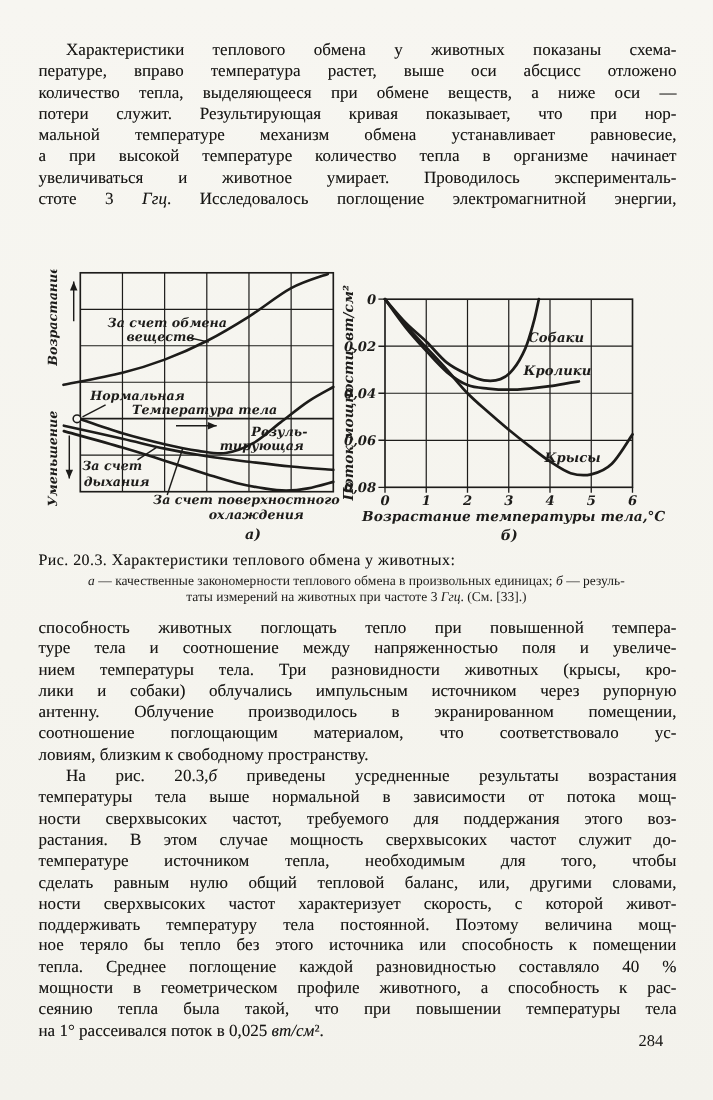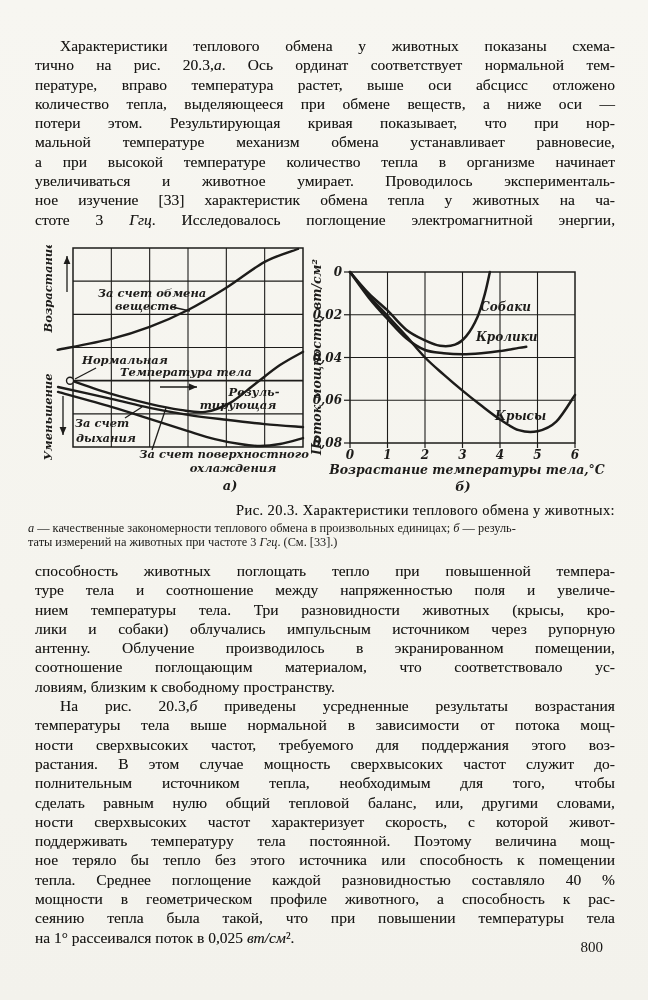--- a/index.html
+++ b/index.html
@@ -11,49 +11,47 @@
   .para { position:absolute; left:35px; width:580px; }
   .tline {
     text-align:justify; text-align-last:justify;
     line-height:19.3px; font-size:15.5px; color:#171614;
     text-shadow:0 0 0.3px #17161466;
   }
   .tline.last { text-align-last:left; }
   .tline.indent { text-indent:25px; }
   .caption-title {
     position:absolute; left:35px; top:502px; width:580px;
-    text-align:right; font-size:14.5px; letter-spacing:0.4px; color:#171614;
+    text-align:left; font-size:14.5px; letter-spacing:0.4px; color:#171614;
     text-shadow:0 0 0.3px #17161466;
   }
   .caption-sub {
     position:absolute; left:28px; top:521px; width:592px;
-    text-align:left; font-size:12.3px; line-height:14.3px; color:#1b1a18;
+    text-align:center; font-size:12.3px; line-height:14.3px; color:#1b1a18;
   }
   .pagenum { position:absolute; top:939px; right:45px; font-size:15px; color:#171614; }
   .figure-svg { position:absolute; left:30px; top:245px; }
   svg text {
     font-family:"DejaVu Serif", serif; font-style:italic; font-weight:bold;
     fill:#1d1c1a;
   }
 </style>
 </head>
 <body>
 
 <div class="page">
 
   <div class="para" id="para1" style="top:36px">
       <div class="tline indent">Характеристики теплового обмена у животных показаны схема-</div>
-      <div class="tline">тично на рис. 20.3,<i>а</i>. Ось  ординат соответствует нормальной тем-</div>
       <div class="tline">пературе, вправо температура растет, выше оси абсцисс отложено</div>
       <div class="tline">количество тепла, выделяющееся при обмене веществ, а ниже оси —</div>
-      <div class="tline">потери этом. Результирующая кривая показывает, что при нор-</div>
+      <div class="tline">потери служит. Результирующая кривая показывает, что при нор-</div>
       <div class="tline">мальной температуре механизм обмена устанавливает равновесие,</div>
       <div class="tline">а при высокой температуре количество тепла в организме начинает</div>
       <div class="tline">увеличиваться и животное умирает. Проводилось эксперименталь-</div>
-      <div class="tline">ное изучение [33] характеристик обмена тепла у животных на ча-</div>
       <div class="tline">стоте 3 <i>Ггц</i>. Исследовалось поглощение электромагнитной энергии,</div>
     </div>
 
   <svg class="figure-svg" width="590" height="250" viewBox="0 0 590 250" id="fig">
       <g>
         <line x1="81.33333333333334" y1="3" x2="81.33333333333334" y2="202" stroke="#1d1c1a" stroke-width="1.1"></line>
         <line x1="119.66666666666667" y1="3" x2="119.66666666666667" y2="202" stroke="#1d1c1a" stroke-width="1.1"></line>
         <line x1="158" y1="3" x2="158" y2="202" stroke="#1d1c1a" stroke-width="1.1"></line>
         <line x1="196.33333333333334" y1="3" x2="196.33333333333334" y2="202" stroke="#1d1c1a" stroke-width="1.1"></line>
         <line x1="234.66666666666669" y1="3" x2="234.66666666666669" y2="202" stroke="#1d1c1a" stroke-width="1.1"></line>
@@ -152,26 +150,26 @@
         <div class="tline">лики и собаки) облучались импульсным источником через рупорную</div>
         <div class="tline">антенну. Облучение производилось в экранированном помещении,</div>
         <div class="tline">соотношение поглощающим материалом, что соответствовало ус-</div>
         <div class="tline last">ловиям, близким к свободному пространству.</div>
       </div>
     <div>
         <div class="tline indent">На рис. 20.3,<i>б</i> приведены  усредненные результаты возрастания</div>
         <div class="tline">температуры тела выше нормальной в зависимости от потока мощ-</div>
         <div class="tline">ности сверхвысоких частот, требуемого для поддержания этого воз-</div>
         <div class="tline">растания. В этом случае мощность сверхвысоких частот служит до-</div>
-        <div class="tline">полнительным  источником  тепла, необходимым  для  того,  чтобы</div>
+        <div class="tline">температуре  источником  тепла, необходимым  для  того,  чтобы</div>
         <div class="tline">сделать равным нулю общий тепловой баланс, или, другими словами,</div>
         <div class="tline">ности сверхвысоких частот характеризует скорость, с которой живот-</div>
         <div class="tline">поддерживать температуру тела постоянной. Поэтому величина мощ-</div>
         <div class="tline">ное теряло бы тепло без этого источника или способность к помещении</div>
         <div class="tline">тепла. Среднее поглощение каждой разновидностью составляло 40 %</div>
         <div class="tline">мощности в геометрическом профиле животного, а способность к рас-</div>
         <div class="tline">сеянию тепла была такой, что при повышении температуры тела</div>
         <div class="tline last">на 1° рассеивался поток в 0,025 <i>вт/см</i>².</div>
       </div>
   </div>
 
-  <div class="pagenum">800</div>
+  <div class="pagenum">284</div>
 </div>
 
 </body></html>

